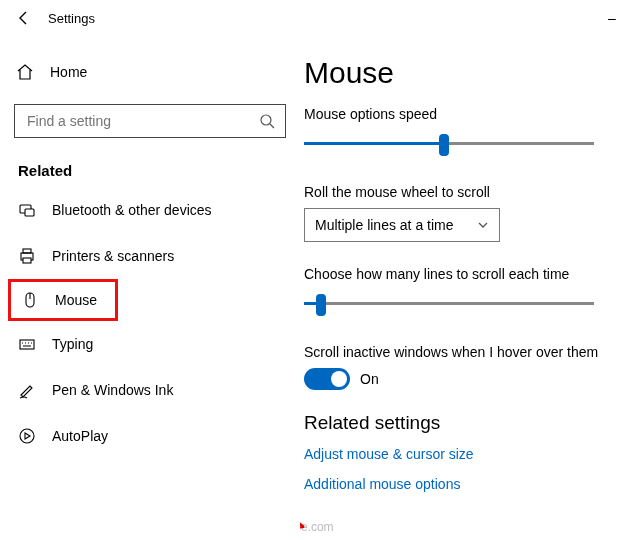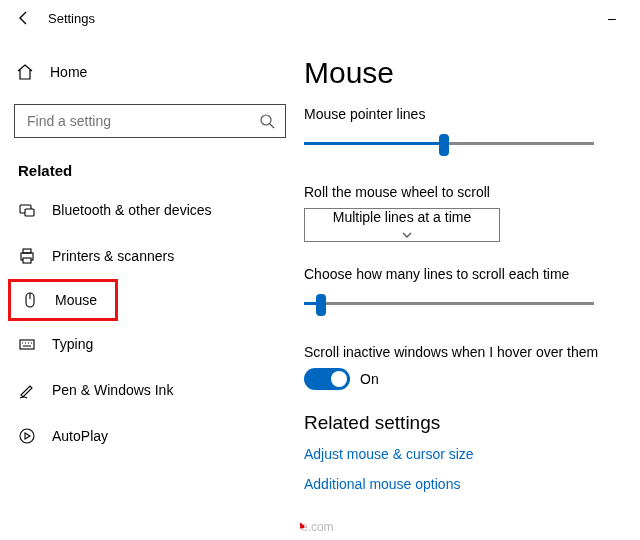--- a/index.html
+++ b/index.html
@@ -21,21 +21,21 @@
   .nav-item { display:flex; align-items:center; height:46px; padding-left:10px; cursor:pointer; }
   .nav-item .nlabel { margin-left:16px; font-size:14px; }
   .nav-item.highlight { border:3px solid #e11; width:110px; height:42px; }
   .main { flex:1; padding:20px 0 12px 4px; overflow:hidden; position:relative; }
   .page-title { font-size:30px; font-weight:400; margin:0 0 16px 0; }
   .field-label { font-size:14px; margin-bottom:8px; }
   .slider { position:relative; height:28px; margin-bottom:26px; width:290px; }
   .track { position:absolute; top:12px; left:0; right:0; height:3px; background:#888; }
   .track-fill { position:absolute; top:12px; left:0; height:3px; background:#0067c0; }
   .thumb { position:absolute; top:4px; width:10px; height:22px; background:#0067c0; border-radius:4px; }
-  .select { display:inline-flex; align-items:center; justify-content:space-between; border:1px solid #797979; height:34px; width:196px; padding:0 10px; cursor:pointer; margin-bottom:24px;flex-direction:column; }
+  .select { display:inline-flex; align-items:center; justify-content:space-between; border:1px solid #797979; height:34px; width:196px; padding:0 10px; cursor:pointer; margin-bottom:24px; }
   .chev { margin-left:10px; }
   .toggle-row { display:flex; align-items:center; margin:8px 0 18px;text-align:center; }
   .toggle { position:relative; width:46px; height:22px; background:#0067c0; border-radius:12px; cursor:pointer; }
   .knob { position:absolute; right:3px; top:3px; width:16px; height:16px; background:#fff; border-radius:50%; }
   .toggle-text { margin-left:10px; font-size:14px; }
   .related-h { font-size:19px; font-weight:500; margin:22px 0 12px; }
   .link { color:#0067c0; font-size:14px; cursor:pointer; display:block; margin-bottom:14px; }
   .icon svg { display:block; }
   .watermark { position:absolute; bottom:6px; left:-60px; color:#bbb; font-size:12px; }
   .arrow-ann { position:absolute; left:-24px; bottom:8px; color:#d00; pointer-events:none; }
@@ -137,21 +137,21 @@
               <path d="M7 6 L12 9 L7 12 Z" stroke="#000" stroke-width="1.1" fill="none"></path>
             </svg>
           </span>
         <span class="nlabel">AutoPlay</span>
       </div>
     </div>
 
     <div class="main">
       <h1 class="page-title">Mouse</h1>
 
-      <div class="field-label">Mouse pointer lines</div>
+      <div class="field-label">Mouse options speed</div>
       <div class="slider">
         <div class="track"></div>
         <div class="track-fill" id="speedfill" style="width: 140px;"></div>
         <div class="thumb" id="speedthumb" style="left: 135px;"></div>
       </div>
 
       <div class="field-label">Roll the mouse wheel to scroll</div>
       <div class="select">
         <span>Multiple lines at a time</span>
         <span class="chev icon">

